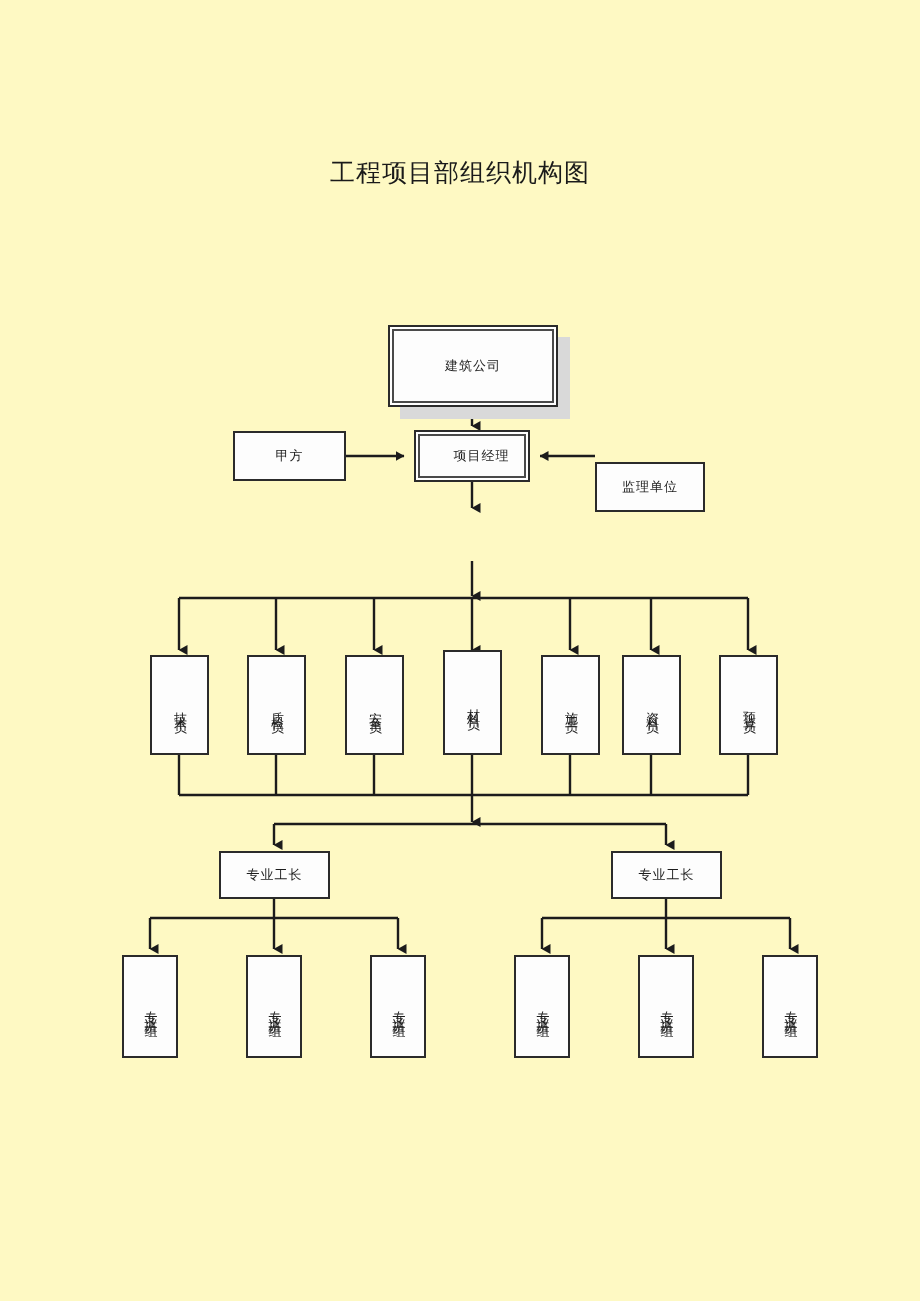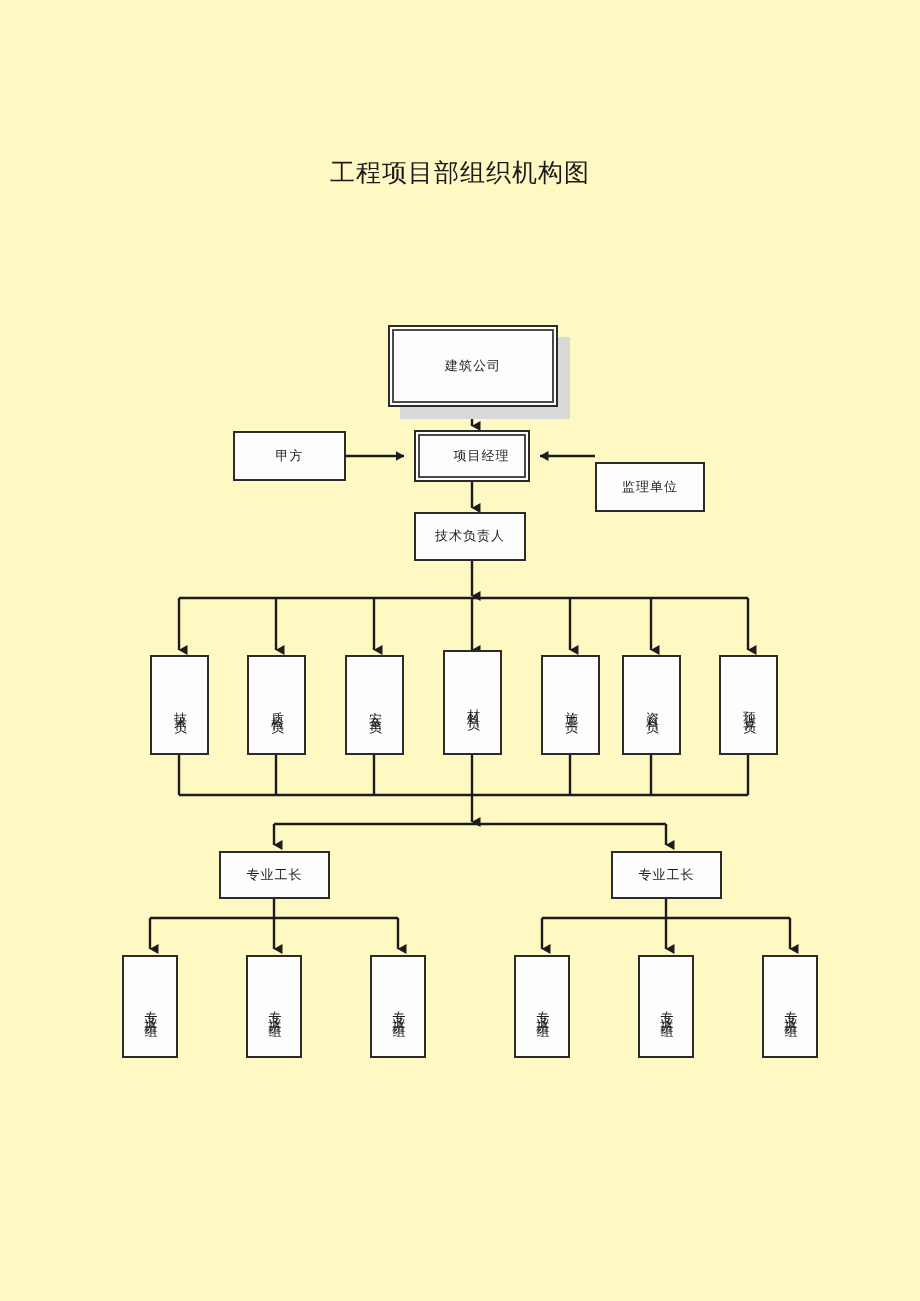--- a/index.html
+++ b/index.html
@@ -152,23 +152,20 @@
   </div>
 
   <div class="node double" style="left:414px; top:430px; width:116px; height:52px;padding-left:19px;">
     <span class="label-text">项目经理</span>
   </div>
 
   <div class="node" style="left:595px; top:430px; width:110px; height:50px;margin-top:32px;">
     <span class="label-text">监理单位</span>
   </div>
 
-  <div class="node" style="left:414px; top:512px; width:112px; height:49px;">
-    <span class="label-text">技术负责人</span>
-  </div>
 
   <div class="node vertical" style="left:150px; top:655px; width:59px; height:100px;">
     <span class="label-text">技术员</span>
   </div>
   <div class="node vertical" style="left:247px; top:655px; width:59px; height:100px;">
     <span class="label-text">质检员</span>
   </div>
   <div class="node vertical" style="left:345px; top:655px; width:59px; height:100px;">
     <span class="label-text">安全员</span>
   </div>

